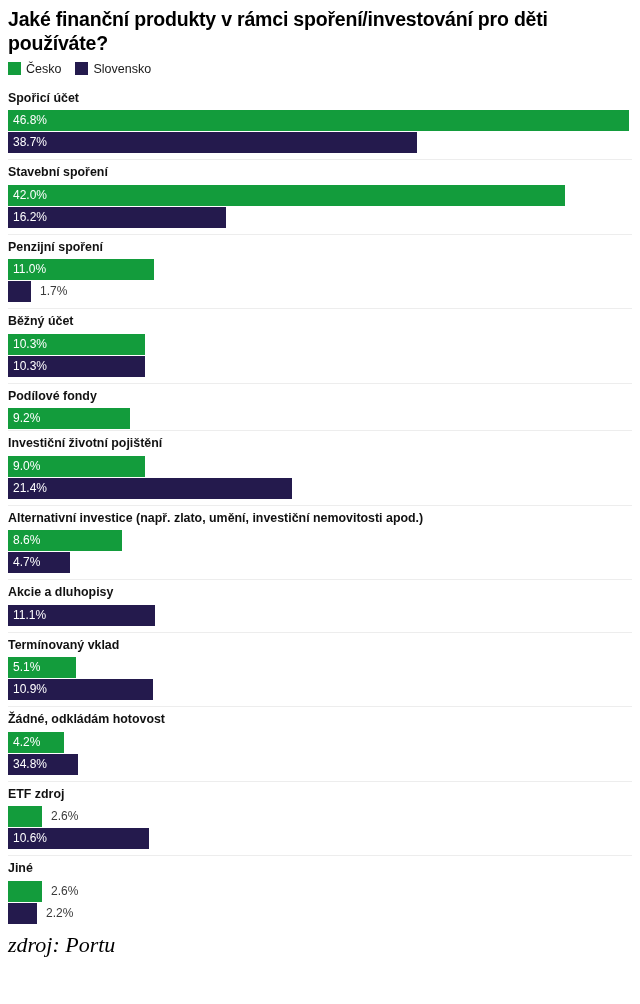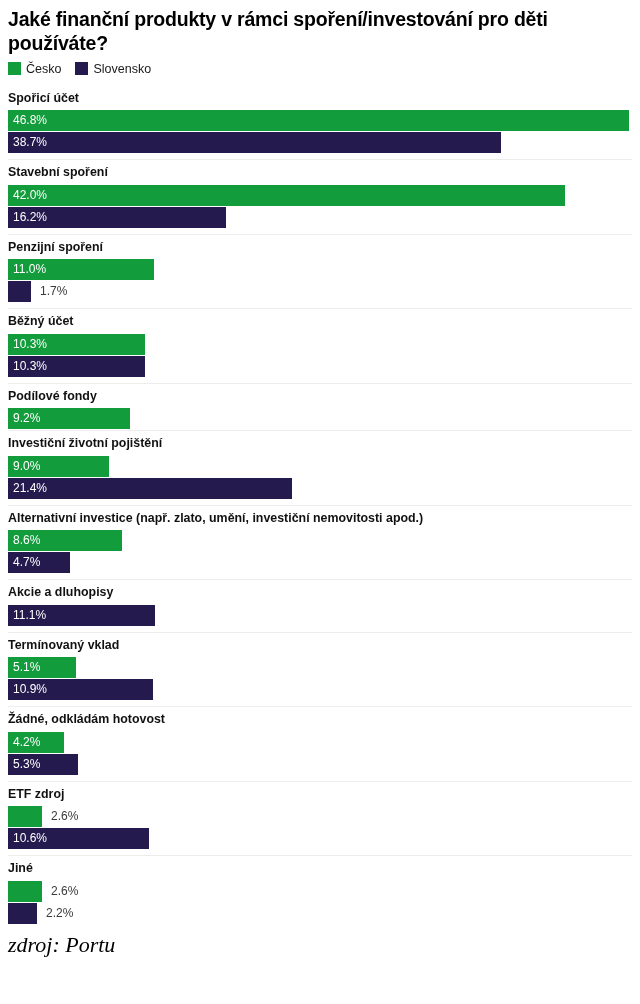--- a/index.html
+++ b/index.html
@@ -144,21 +144,21 @@
 
   <div class="plot" id="plot">
       <div class="cat-group">
         <div class="cat-label">Spořicí účet</div>
         <div class="bar-row">
           <div class="bar cz" style="width: 621px; background: rgb(19, 156, 60);">
             <span class="bar-value inside">46.8%</span>
           </div>
         </div>
         <div class="bar-row second">
-          <div class="bar sk" style="width: 493px; background: rgb(36, 26, 77);">
+          <div class="bar sk" style="width: 409px; background: rgb(36, 26, 77);">
             <span class="bar-value inside">38.7%</span>
           </div>
         </div>
       </div>
       <div class="cat-group">
         <div class="cat-label">Stavební spoření</div>
         <div class="bar-row">
           <div class="bar cz" style="width: 557px; background: rgb(19, 156, 60);">
             <span class="bar-value inside">42.0%</span>
           </div>
@@ -198,21 +198,21 @@
         <div class="cat-label">Podílové fondy</div>
         <div class="bar-row">
           <div class="bar cz" style="width: 122px; background: rgb(19, 156, 60);">
             <span class="bar-value inside">9.2%</span>
           </div>
         </div>
       </div>
       <div class="cat-group">
         <div class="cat-label">Investiční životní pojištění</div>
         <div class="bar-row">
-          <div class="bar cz" style="width: 101px; background: rgb(19, 156, 60); padding-left: 22px;">
+          <div class="bar cz" style="width: 137px; background: rgb(19, 156, 60); padding-left: 22px;">
             <span class="bar-value inside">9.0%</span>
           </div>
         </div>
         <div class="bar-row second">
           <div class="bar sk" style="width: 284px; background: rgb(36, 26, 77);">
             <span class="bar-value inside">21.4%</span>
           </div>
         </div>
       </div>
       <div class="cat-group">
@@ -251,21 +251,21 @@
       </div>
       <div class="cat-group">
         <div class="cat-label">Žádné, odkládám hotovost</div>
         <div class="bar-row">
           <div class="bar cz" style="width: 56px; background: rgb(19, 156, 60);">
             <span class="bar-value inside">4.2%</span>
           </div>
         </div>
         <div class="bar-row second">
           <div class="bar sk" style="width: 70px; background: rgb(36, 26, 77);">
-            <span class="bar-value inside">5.3%</span>
+            <span class="bar-value inside">34.8%</span>
           </div>
         </div>
       </div>
       <div class="cat-group">
         <div class="cat-label">ETF zdroj</div>
         <div class="bar-row">
           <div class="bar cz" style="width: 34px; background: rgb(19, 156, 60);"></div>
           <span class="bar-value outside">2.6%</span>
         </div>
         <div class="bar-row second">

